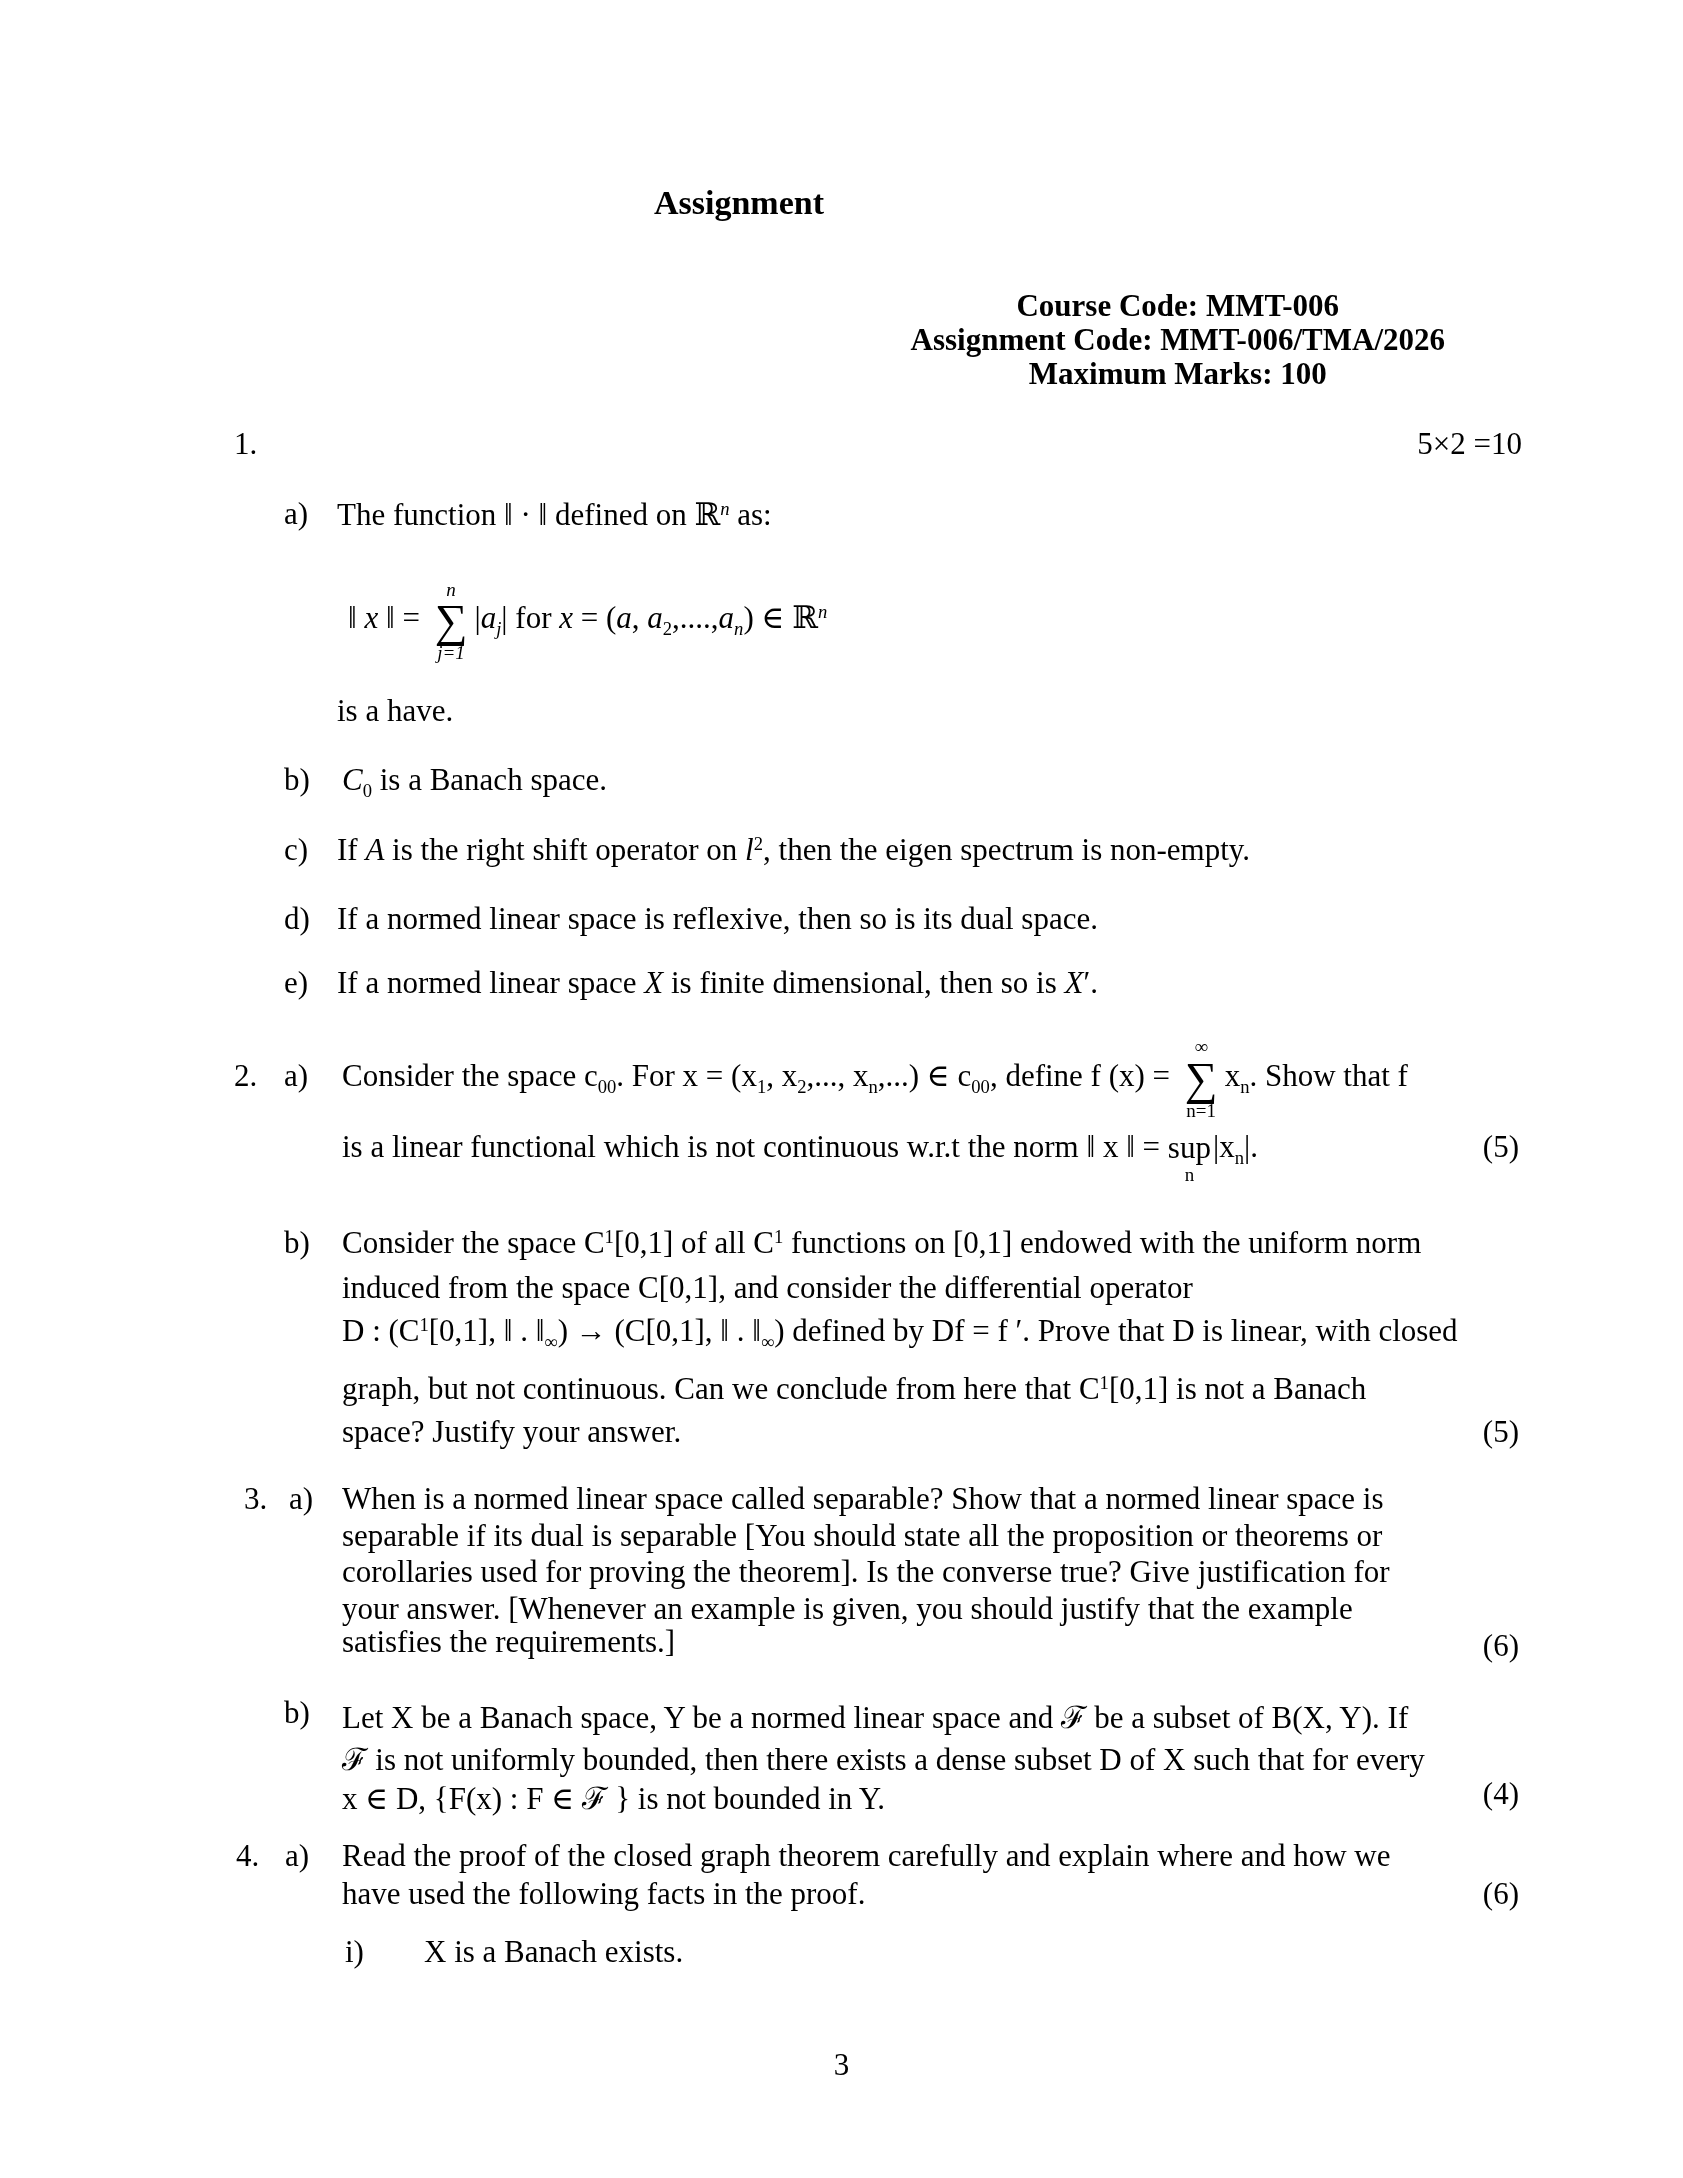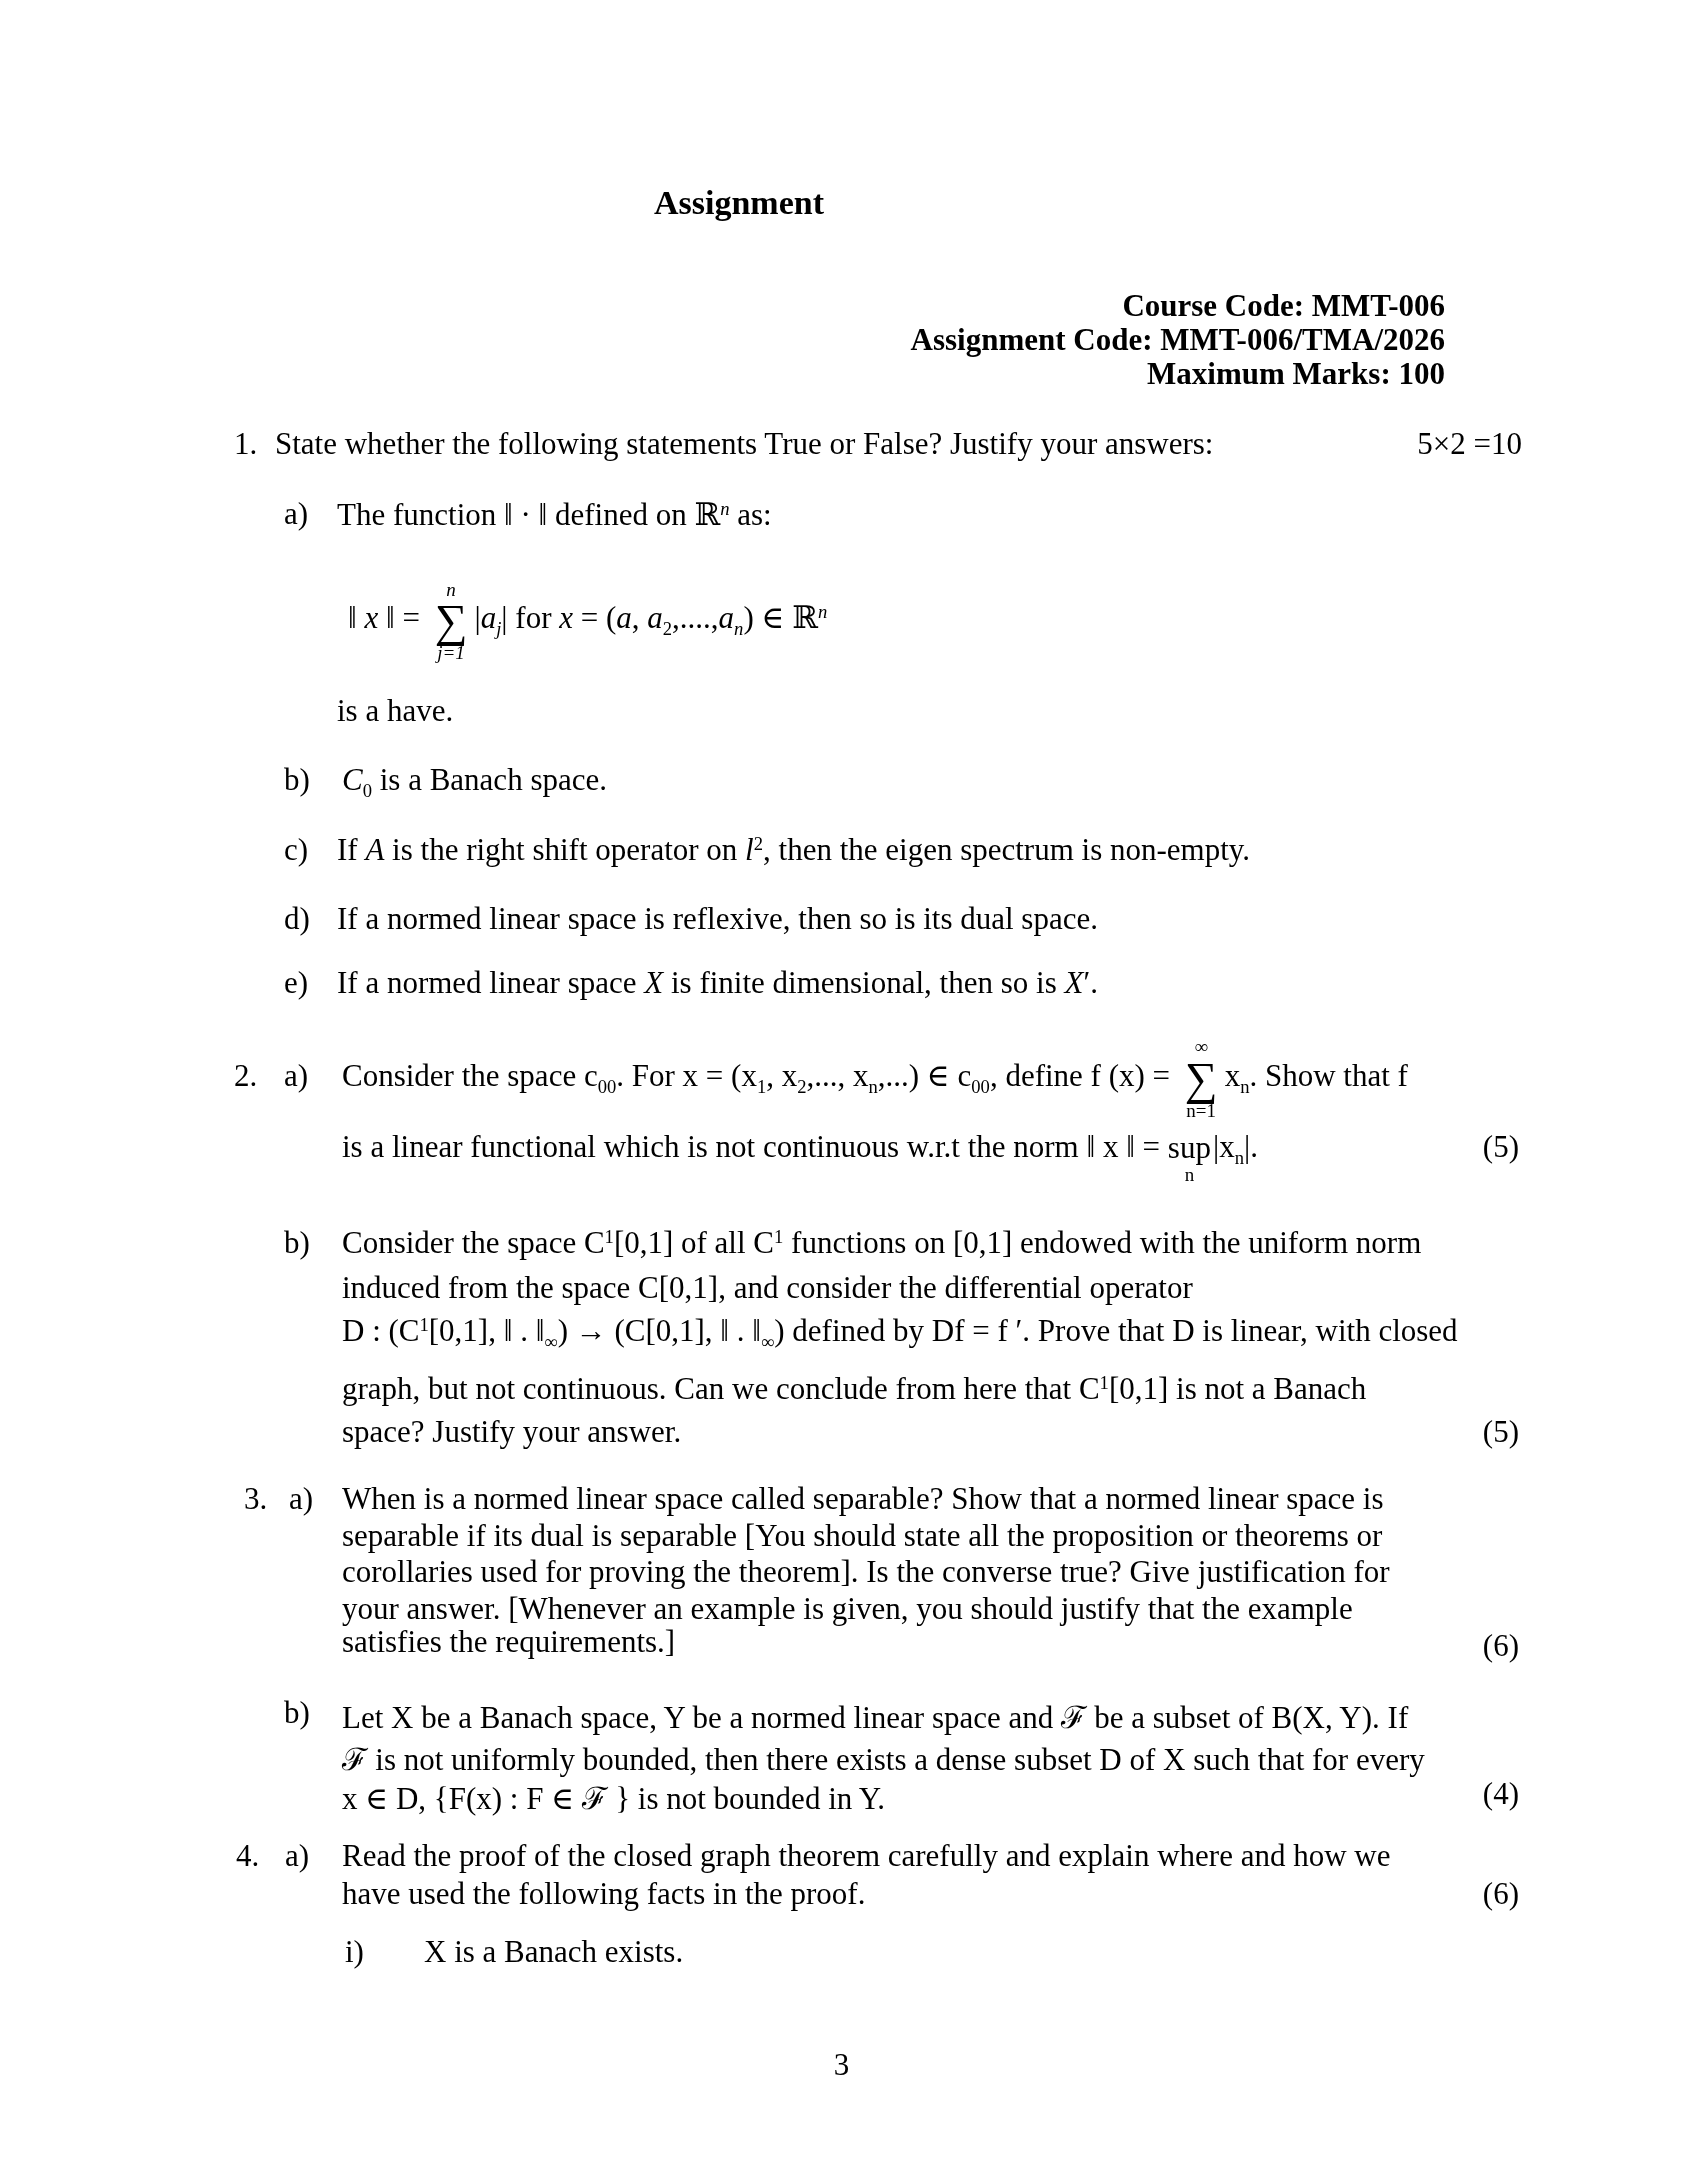--- a/index.html
+++ b/index.html
@@ -7,21 +7,21 @@
     position:relative;
     width:1683px;height:2178px;
     background:#ffffff;
     color:#000000;
     font-family:"Liberation Serif","DejaVu Serif",serif;
     font-size:31px;
     overflow:hidden;
   }
   .abs{position:absolute;white-space:nowrap;}
   .title{top:184px;left:0;width:1478px;text-align:center;font-weight:bold;font-size:34px;}
-  .header-block{top:289px;right:238px;text-align:right;font-weight:bold;font-size:31px;line-height:34px;}
+  .header-block{top:289px;right:238px;text-align:center;font-weight:bold;font-size:31px;line-height:34px;}
   .marks{right:161px;text-align:right;}
   .pagenum{top:2047px;left:0;width:1683px;text-align:center;}
   
   .seg-i{font-style:italic;}
   .seg-sub{font-size:0.6em;vertical-align:-0.35em;}
   .seg-sup{font-size:0.6em;vertical-align:0.55em;}
   .seg-isub{font-size:0.6em;vertical-align:-0.35em;font-style:italic;}
   .seg-isup{font-size:0.6em;vertical-align:0.55em;font-style:italic;}
   .msum{display:inline-flex;flex-direction:column;align-items:center;vertical-align:middle;margin:0 7px;line-height:1;}
   .msum .top,.msum .bot{font-size:19px;line-height:1.15;}
@@ -39,21 +39,20 @@
 
   <div class="abs title">Assignment</div>
 
   <div class="abs header-block">
     <div>Course Code: MMT-006</div>
     <div>Assignment Code: MMT-006/TMA/2026</div>
     <div>Maximum Marks: 100</div>
   </div>
 
   <div class="abs" style="top:426px;left:234px">1.</div>
-  <div class="abs" style="top:426px;left:275px">State whether the following statements True or False? Justify your answers:</div>
   <div class="abs marks" style="top:426px">5×2 =10</div>
 
   <div class="abs" style="top:496px;left:284px">a)</div>
   <div class="abs" style="top:496px;left:337px"><span>The function </span><span>‖ · ‖</span><span> defined on  </span><span>ℝ</span><span class="seg-isup">n</span><span> as:</span></div>
   <div class="abs formula-line" style="top:564px;left:348px"><span>‖ </span><span class="seg-i">x</span><span> ‖ = </span><span class="msum il">
         <span class="top">n</span>
         <span class="sym">∑</span>
         <span class="bot">j=1</span>
       </span><span>|</span><span class="seg-i">a</span><span class="seg-isub">j</span><span>|</span><span>  for  </span><span class="seg-i">x</span><span> = (</span><span class="seg-i">a</span><span>, </span><span class="seg-i">a</span><span class="seg-sub">2</span><span>,....,</span><span class="seg-i">a</span><span class="seg-isub">n</span><span>) ∈ </span><span>ℝ</span><span class="seg-isup">n</span></div>
   <div class="abs" style="top:693px;left:337px">is a have.</div>

